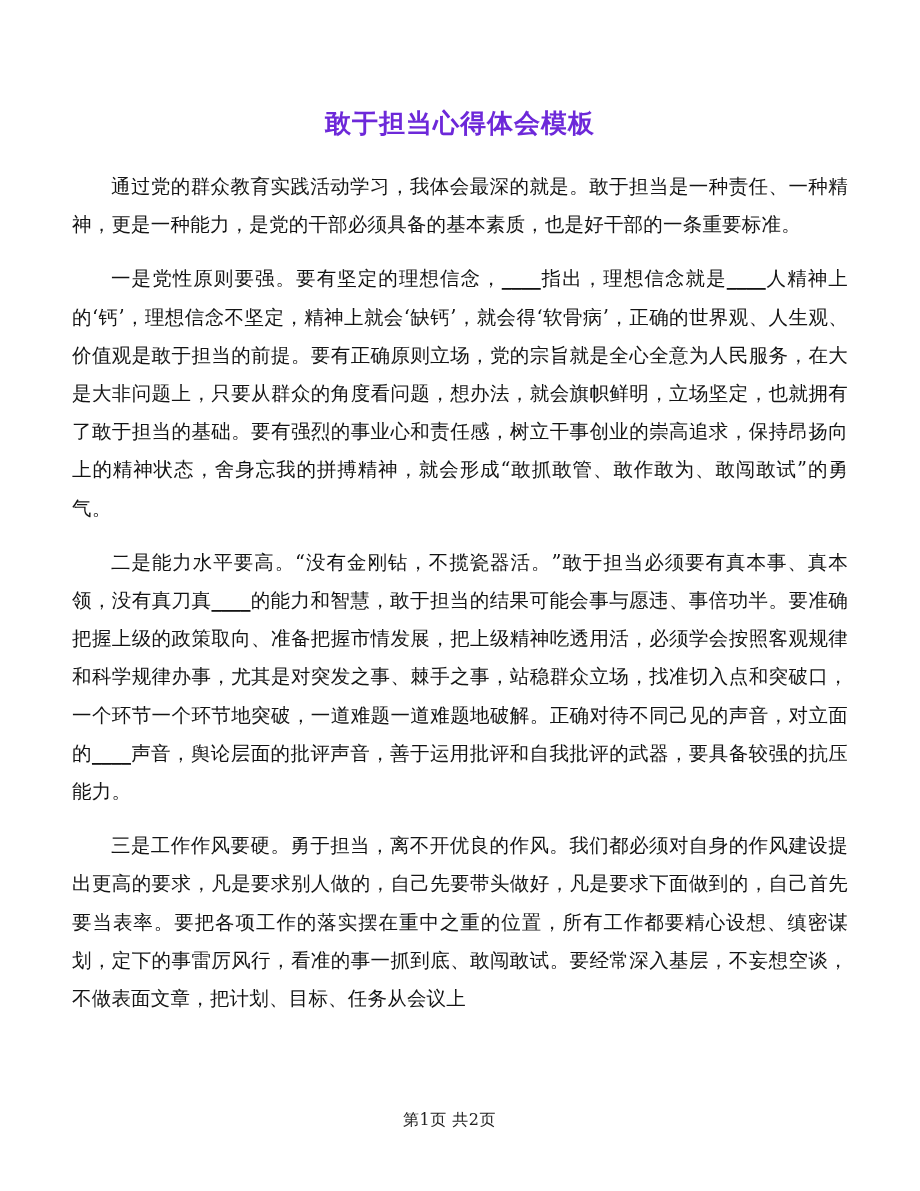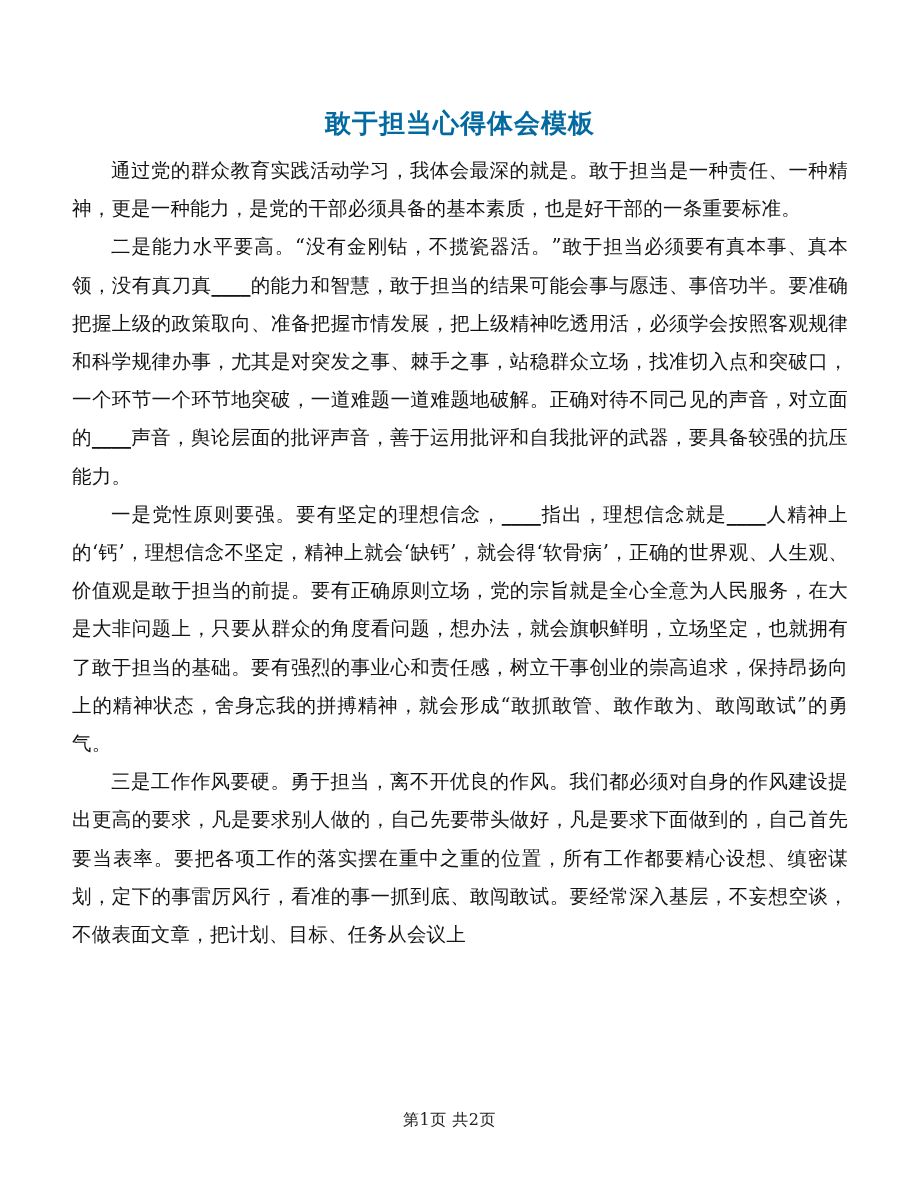--- a/index.html
+++ b/index.html
@@ -17,36 +17,36 @@
     background: #ffffff;
     overflow: hidden;
     box-sizing: border-box;
   }
   .doc-title {
     position: absolute;
     left: 0;
     top: 106px;
     width: 920px;
     text-align: center;
-    color: #0369a1;
+    color: #6d28d9;
     font-family: "DejaVu Serif", "Liberation Serif", serif;
     font-weight: bold;
     font-size: 26px;
     letter-spacing: 1px;
     line-height: 34px;
     white-space: nowrap;
   }
   .body-area {
     position: absolute;
     left: 72px;
     top: 152px;
     width: 776px;
   }
   .para {
-    margin: 0 0 0 0;
+    margin: 16px 0 0 0;
     text-indent: 2em;
     text-align: justify;
     text-justify: inter-ideograph;
     font-size: 19.5px;
     line-height: 38.2px;
     color: #141414;
     letter-spacing: 0.2px;
     font-family: "DejaVu Serif", "Liberation Serif", serif;
     word-break: break-all;
   }
@@ -69,20 +69,20 @@
 </style>
 </head>
 <body>
 
 <div class="page">
 
   <div class="doc-title">敢于担当心得体会模板</div>
 
   <div class="body-area">
     <p class="para">通过党的群众教育实践活动学习，我体会最深的就是。敢于担当是一种责任、一种精神，更是一种能力，是党的干部必须具备的基本素质，也是好干部的一条重要标准。</p>
+    <p class="para">一是党性原则要强。要有坚定的理想信念，<span class="blank">____</span>指出，理想信念就是<span class="blank">____</span>人精神上的‘钙’，理想信念不坚定，精神上就会‘缺钙’，就会得‘软骨病’，正确的世界观、人生观、价值观是敢于担当的前提。要有正确原则立场，党的宗旨就是全心全意为人民服务，在大是大非问题上，只要从群众的角度看问题，想办法，就会旗帜鲜明，立场坚定，也就拥有了敢于担当的基础。要有强烈的事业心和责任感，树立干事创业的崇高追求，保持昂扬向上的精神状态，舍身忘我的拼搏精神，就会形成“敢抓敢管、敢作敢为、敢闯敢试”的勇气。</p>
     <p class="para">二是能力水平要高。“没有金刚钻，不揽瓷器活。”敢于担当必须要有真本事、真本领，没有真刀真<span class="blank">____</span>的能力和智慧，敢于担当的结果可能会事与愿违、事倍功半。要准确把握上级的政策取向、准备把握市情发展，把上级精神吃透用活，必须学会按照客观规律和科学规律办事，尤其是对突发之事、棘手之事，站稳群众立场，找准切入点和突破口，一个环节一个环节地突破，一道难题一道难题地破解。正确对待不同己见的声音，对立面的<span class="blank">____</span>声音，舆论层面的批评声音，善于运用批评和自我批评的武器，要具备较强的抗压能力。</p>
-    <p class="para">一是党性原则要强。要有坚定的理想信念，<span class="blank">____</span>指出，理想信念就是<span class="blank">____</span>人精神上的‘钙’，理想信念不坚定，精神上就会‘缺钙’，就会得‘软骨病’，正确的世界观、人生观、价值观是敢于担当的前提。要有正确原则立场，党的宗旨就是全心全意为人民服务，在大是大非问题上，只要从群众的角度看问题，想办法，就会旗帜鲜明，立场坚定，也就拥有了敢于担当的基础。要有强烈的事业心和责任感，树立干事创业的崇高追求，保持昂扬向上的精神状态，舍身忘我的拼搏精神，就会形成“敢抓敢管、敢作敢为、敢闯敢试”的勇气。</p>
     <p class="para">三是工作作风要硬。勇于担当，离不开优良的作风。我们都必须对自身的作风建设提出更高的要求，凡是要求别人做的，自己先要带头做好，凡是要求下面做到的，自己首先要当表率。要把各项工作的落实摆在重中之重的位置，所有工作都要精心设想、缜密谋划，定下的事雷厉风行，看准的事一抓到底、敢闯敢试。要经常深入基层，不妄想空谈，不做表面文章，把计划、目标、任务从会议上</p>
   </div>
 
   <div class="page-footer">第1页 共2页</div>
 
 </div>
 
 </body></html>

